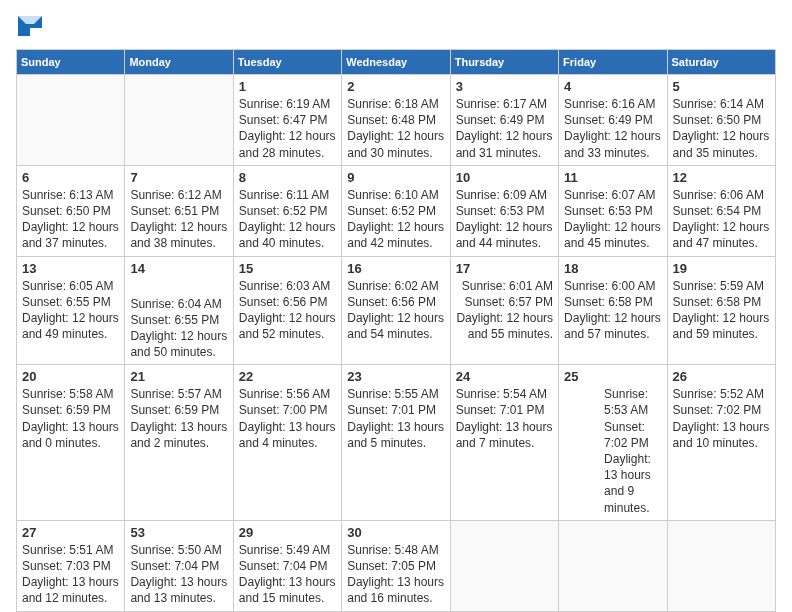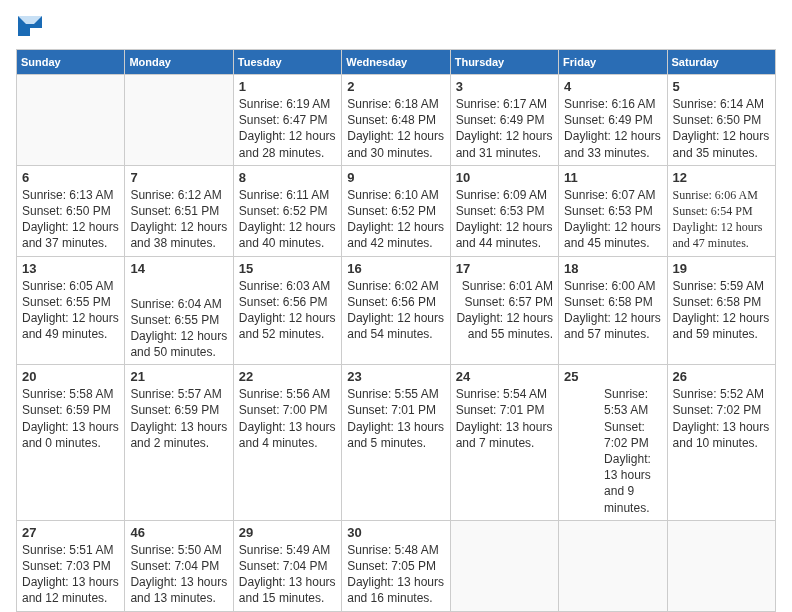--- a/index.html
+++ b/index.html
@@ -183,21 +183,21 @@
 Daylight: 12 hours and 44 minutes.</div>
         </td>
         <td>
           <div class="day-number">11</div>
           <div class="day-info" style="white-space: pre-wrap;">Sunrise: 6:07 AM
 Sunset: 6:53 PM
 Daylight: 12 hours and 45 minutes.</div>
         </td>
         <td>
           <div class="day-number">12</div>
-          <div class="day-info" style="white-space: pre-wrap; font-family: Liberation Serif, serif;">Sunrise: 6:06 AM
+          <div class="day-info" style="white-space: pre-wrap;">Sunrise: 6:06 AM
 Sunset: 6:54 PM
 Daylight: 12 hours and 47 minutes.</div>
         </td>
       </tr>
       <tr>
         <td>
           <div class="day-number">13</div>
           <div class="day-info" style="white-space: pre-wrap;">Sunrise: 6:05 AM
 Sunset: 6:55 PM
 Daylight: 12 hours and 49 minutes.</div>
@@ -284,21 +284,21 @@
         </td>
       </tr>
       <tr>
         <td>
           <div class="day-number">27</div>
           <div class="day-info" style="white-space: pre-wrap;">Sunrise: 5:51 AM
 Sunset: 7:03 PM
 Daylight: 13 hours and 12 minutes.</div>
         </td>
         <td>
-          <div class="day-number">46</div>
+          <div class="day-number">53</div>
           <div class="day-info" style="white-space: pre-wrap;">Sunrise: 5:50 AM
 Sunset: 7:04 PM
 Daylight: 13 hours and 13 minutes.</div>
         </td>
         <td>
           <div class="day-number">29</div>
           <div class="day-info" style="white-space: pre-wrap;">Sunrise: 5:49 AM
 Sunset: 7:04 PM
 Daylight: 13 hours and 15 minutes.</div>
         </td>

